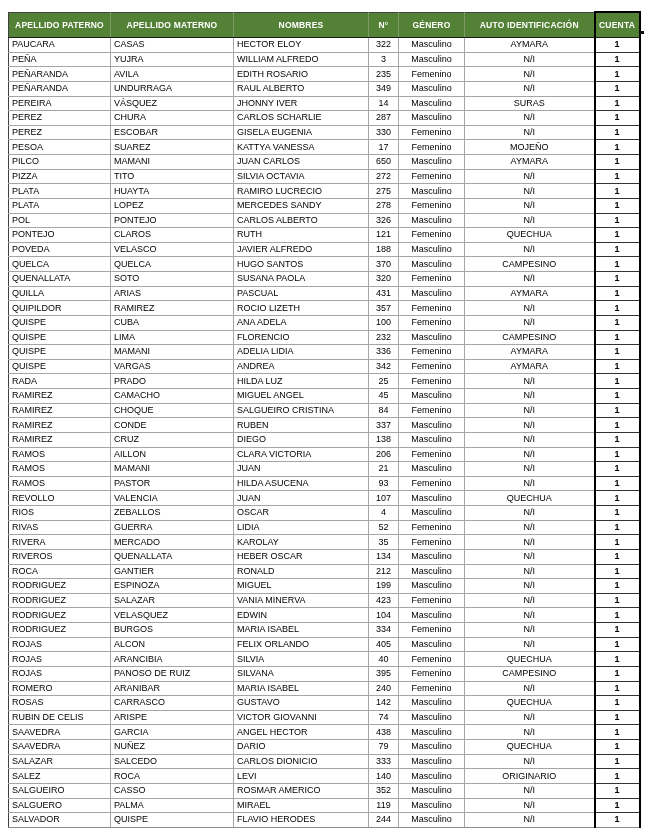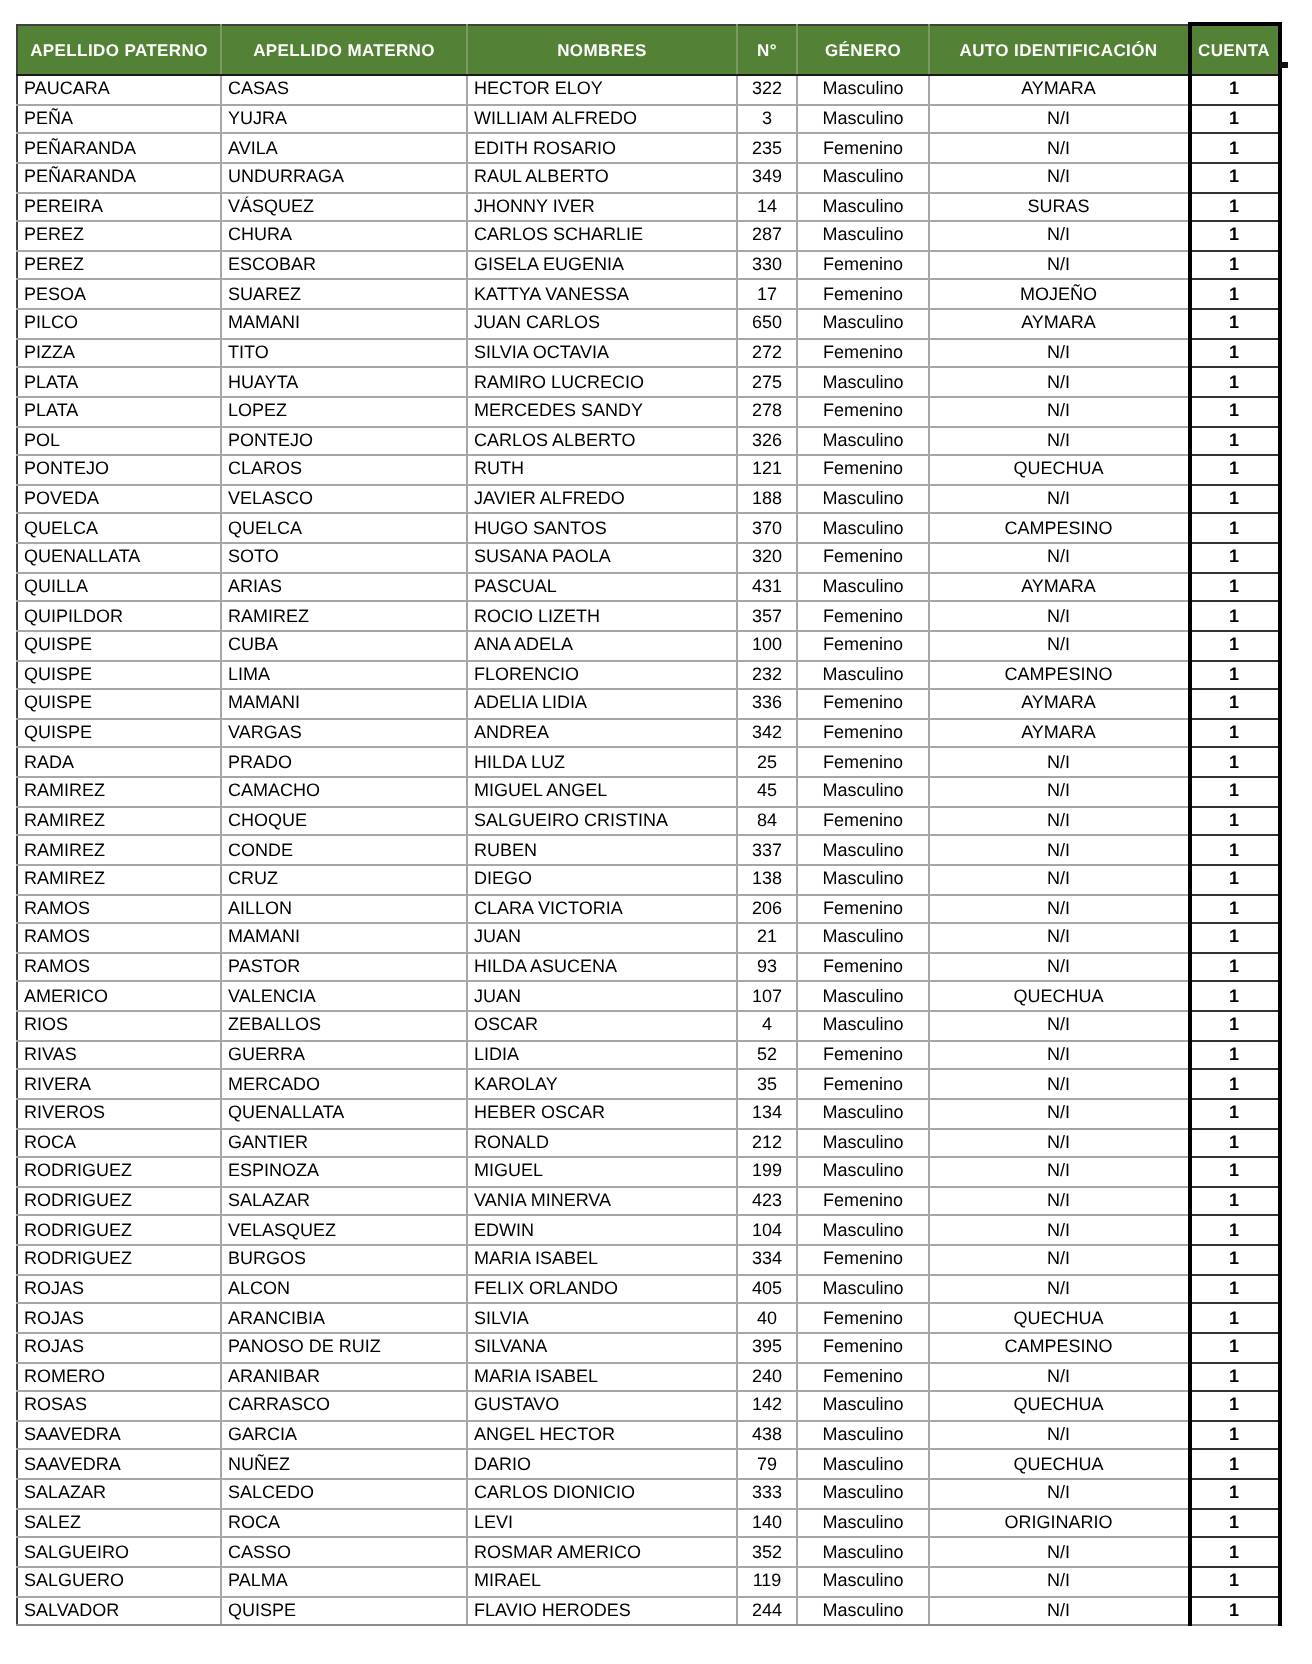--- a/index.html
+++ b/index.html
@@ -391,21 +391,21 @@
         <tr>
           <td class="a-left">RAMOS</td>
           <td class="a-left">PASTOR</td>
           <td class="a-left">HILDA ASUCENA</td>
           <td class="a-center">93</td>
           <td class="a-center">Femenino</td>
           <td class="a-center">N/I</td>
           <td class="a-center cuenta">1</td>
         </tr>
         <tr>
-          <td class="a-left">AMERICO</td>
+          <td class="a-left">REVOLLO</td>
           <td class="a-left">VALENCIA</td>
           <td class="a-left">JUAN</td>
           <td class="a-center">107</td>
           <td class="a-center">Masculino</td>
           <td class="a-center">QUECHUA</td>
           <td class="a-center cuenta">1</td>
         </tr>
         <tr>
           <td class="a-left">RIOS</td>
           <td class="a-left">ZEBALLOS</td>
@@ -523,20 +523,29 @@
           <td class="a-center">N/I</td>
           <td class="a-center cuenta">1</td>
         </tr>
         <tr>
           <td class="a-left">ROSAS</td>
           <td class="a-left">CARRASCO</td>
           <td class="a-left">GUSTAVO</td>
           <td class="a-center">142</td>
           <td class="a-center">Masculino</td>
           <td class="a-center">QUECHUA</td>
+          <td class="a-center cuenta">1</td>
+        </tr>
+        <tr>
+          <td class="a-left">RUBIN DE CELIS</td>
+          <td class="a-left">ARISPE</td>
+          <td class="a-left">VICTOR GIOVANNI</td>
+          <td class="a-center">74</td>
+          <td class="a-center">Masculino</td>
+          <td class="a-center">N/I</td>
           <td class="a-center cuenta">1</td>
         </tr>
         <tr>
           <td class="a-left">SAAVEDRA</td>
           <td class="a-left">GARCIA</td>
           <td class="a-left">ANGEL HECTOR</td>
           <td class="a-center">438</td>
           <td class="a-center">Masculino</td>
           <td class="a-center">N/I</td>
           <td class="a-center cuenta">1</td>

